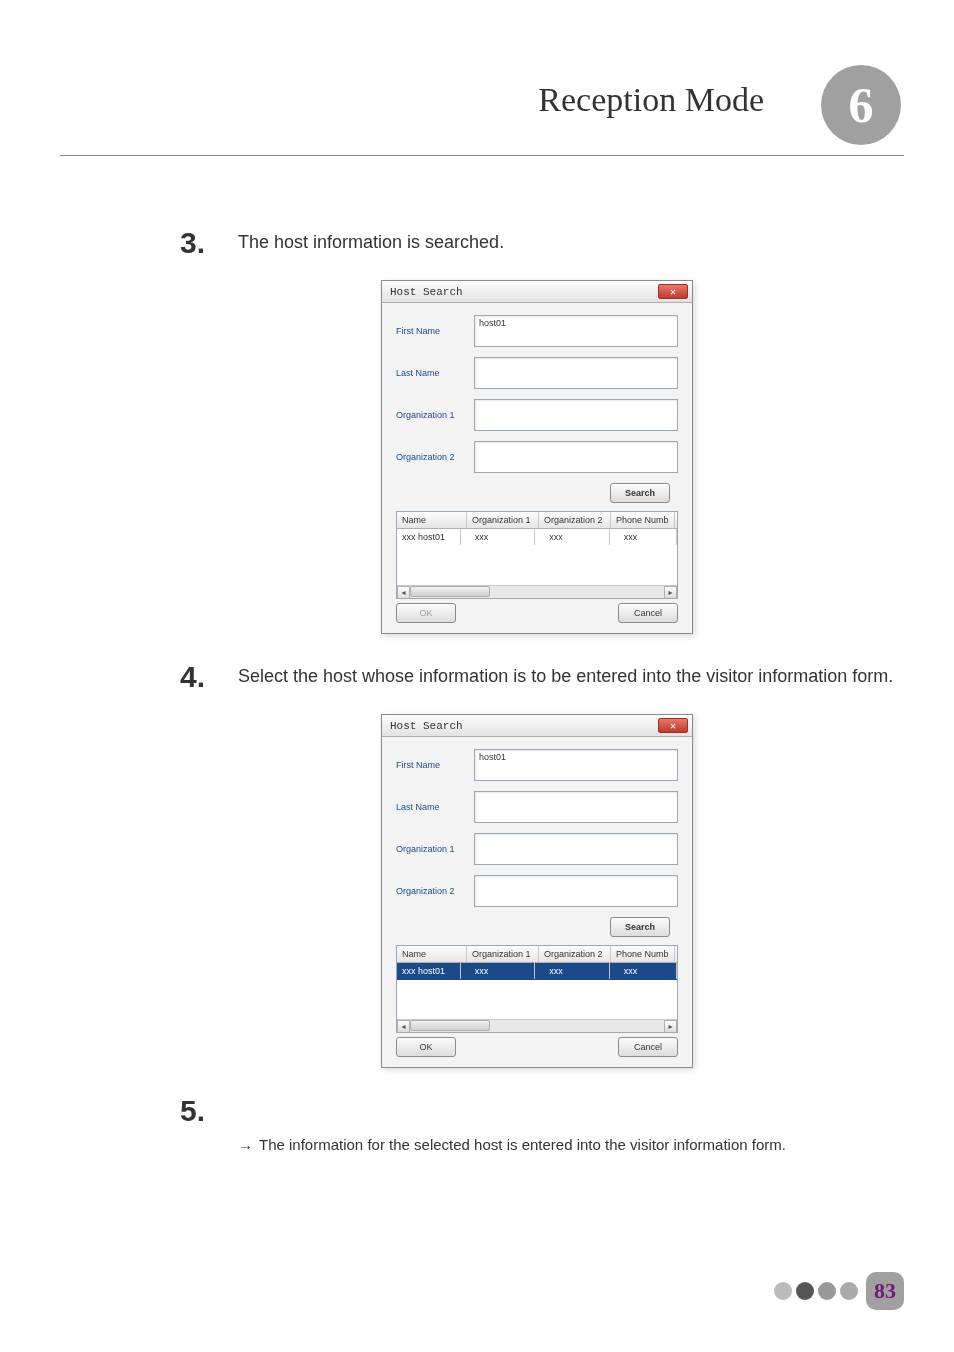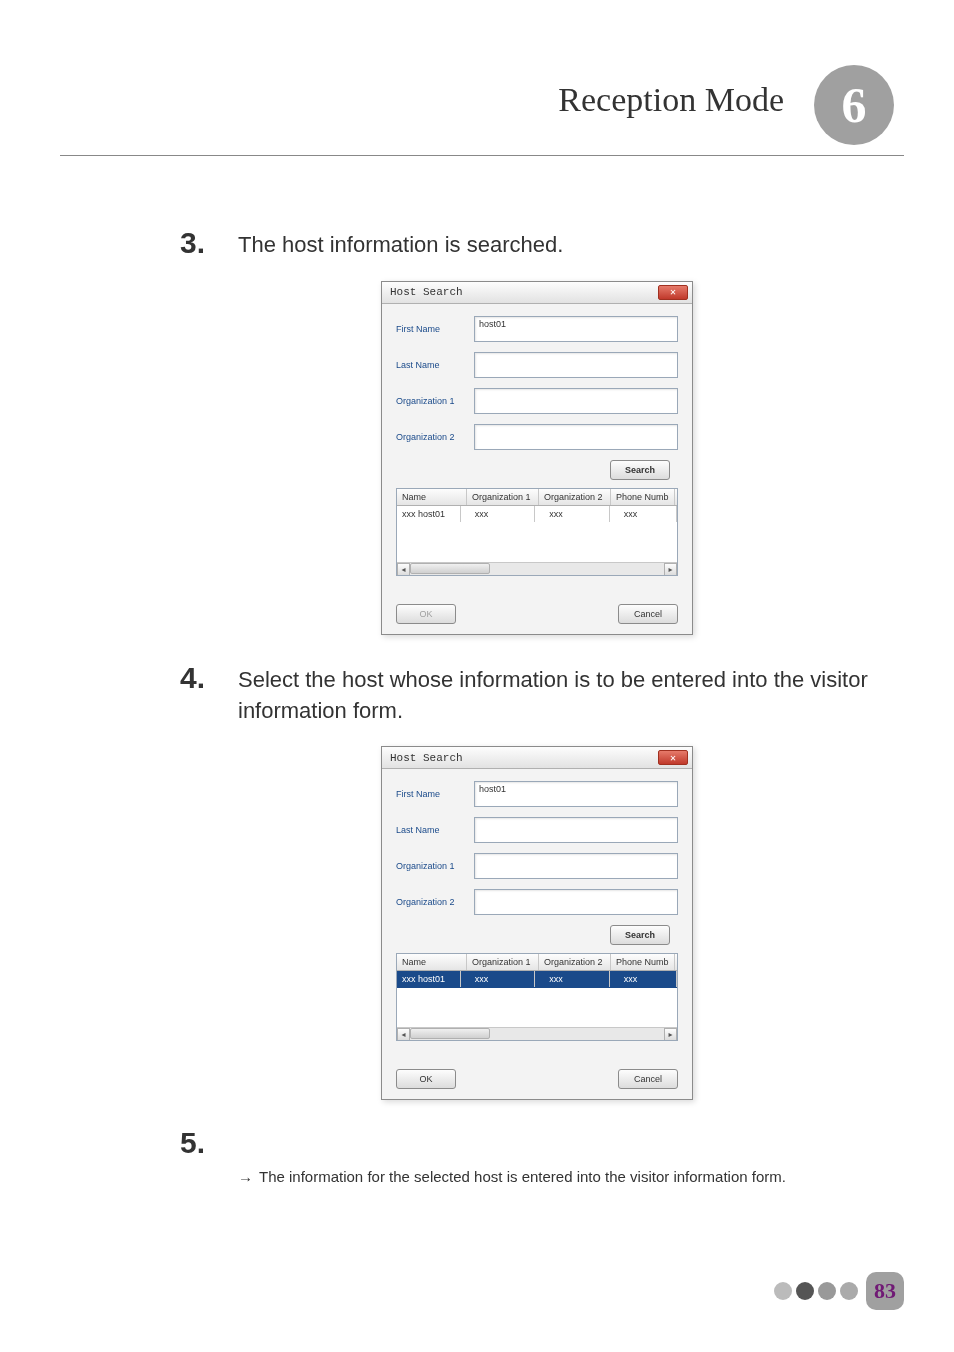--- a/index.html
+++ b/index.html
@@ -7,23 +7,24 @@
     width: 954px;
     height: 1352px;
     background: #ffffff;
     font-family: Arial, Helvetica, sans-serif;
     position: relative;
     color: #333;
   }
   .header {
     position: absolute;
     top: 60px;
-    right: 60px;
-    display: flex;
-    align-items: center;
+    right: 53px;
+    display: flex;
+    align-items: center;
+    gap: 27px;
   }
   .header-title {
     font-family: "Times New Roman", serif;
     font-size: 34px;
     color: #333;
     margin-right: 30px;
   }
   .chapter-badge {
     width: 80px;
     height: 80px;
@@ -63,21 +64,21 @@
     font-family: Arial, sans-serif;
     font-size: 30px;
     font-weight: 900;
     color: #333;
     min-width: 58px;
     line-height: 1;
     position: relative;
     top: -2px;
   }
   .step-text {
-    font-size: 22px;
+    font-size: 18px;
     color: #333;
     line-height: 1.4;
   }
 
   .dialog {
     width: 312px;
     margin: 12px auto 30px auto;
     border: 1px solid #8b8b8b;
     background: #f2f2f2;
     box-shadow: 2px 2px 6px rgba(0,0,0,.15);
@@ -118,21 +119,21 @@
     align-items: center;
     margin-bottom: 10px;
   }
   .form-row label {
     width: 78px;
     font-size: 9px;
     color: #1a4a8a;
   }
   .form-row .fld {
     flex: 1;
-    height: 26px;
+    height: 32px;
     background: #fff;
     border: 1px solid #9aa8b8;
     font-size: 9px;
     color: #333;
     padding: 0 4px;
     line-height: 14px;
     box-shadow: inset 1px 1px 2px rgba(0,0,0,.1);
   }
   .btn-row {
     text-align: right;
@@ -217,21 +218,21 @@
     top: 0;
     width: 80px;
     height: 11px;
     background: linear-gradient(to bottom, #f0f0f0, #d0d0d0);
     border: 1px solid #b0b0b0;
     border-radius: 2px;
   }
   .dlg-footer {
     display: flex;
     justify-content: space-between;
-    margin-top: 28px;
+    margin-top: 4px;
   }
 
   .sub-step {
     margin-left: 58px;
     font-size: 15px;
     color: #333;
     line-height: 1.5;
     display: flex;
   }
   .sub-step .arrow {

